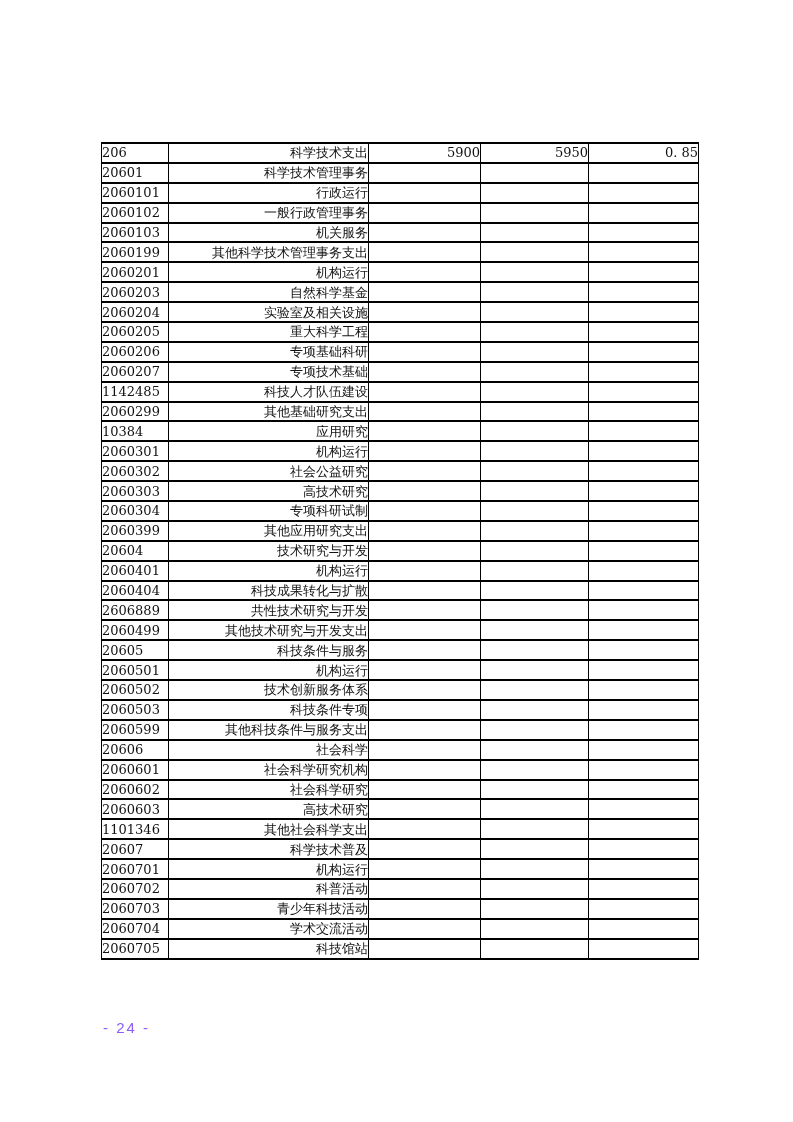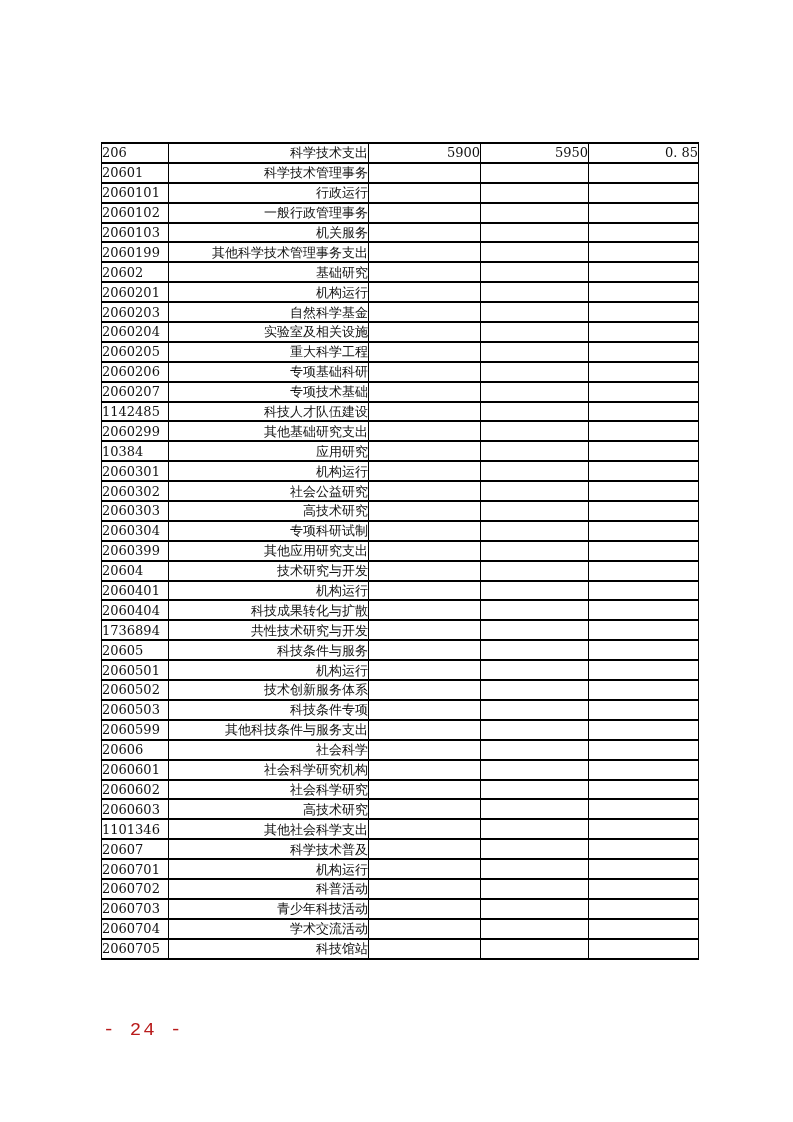--- a/index.html
+++ b/index.html
@@ -47,24 +47,24 @@
     text-align: right;
   }
   td.cell-num {
     padding-right: 4px;
     text-align: right;
   }
   .page-number {
     position: absolute;
     left: 103px;
     top: 1019px;
-    font-size: 19px;
+    font-size: 15px;
     letter-spacing: 2px;
-    color: #b91c1c;
-    font-family: Liberation Mono, monospace;
+    color: #8b5cf6;
+    font-family: Liberation Sans, sans-serif;
   }
 </style>
 </head>
 <body>
 
 <div class="page">
 
   <table class="budget-table">
     <colgroup>
       <col style="width:67px">
@@ -110,27 +110,20 @@
           <td class="cell-num"></td>
         </tr>
         <tr>
           <td class="cell-code">2060199</td>
           <td class="cell-name">其他科学技术管理事务支出</td>
           <td class="cell-num"></td>
           <td class="cell-num"></td>
           <td class="cell-num"></td>
         </tr>
         <tr>
-          <td class="cell-code">20602</td>
-          <td class="cell-name">基础研究</td>
-          <td class="cell-num"></td>
-          <td class="cell-num"></td>
-          <td class="cell-num"></td>
-        </tr>
-        <tr>
           <td class="cell-code">2060201</td>
           <td class="cell-name">机构运行</td>
           <td class="cell-num"></td>
           <td class="cell-num"></td>
           <td class="cell-num"></td>
         </tr>
         <tr>
           <td class="cell-code">2060203</td>
           <td class="cell-name">自然科学基金</td>
           <td class="cell-num"></td>
@@ -236,22 +229,29 @@
           <td class="cell-num"></td>
         </tr>
         <tr>
           <td class="cell-code">2060404</td>
           <td class="cell-name">科技成果转化与扩散</td>
           <td class="cell-num"></td>
           <td class="cell-num"></td>
           <td class="cell-num"></td>
         </tr>
         <tr>
-          <td class="cell-code">1736894</td>
+          <td class="cell-code">2606889</td>
           <td class="cell-name">共性技术研究与开发</td>
+          <td class="cell-num"></td>
+          <td class="cell-num"></td>
+          <td class="cell-num"></td>
+        </tr>
+        <tr>
+          <td class="cell-code">2060499</td>
+          <td class="cell-name">其他技术研究与开发支出</td>
           <td class="cell-num"></td>
           <td class="cell-num"></td>
           <td class="cell-num"></td>
         </tr>
         <tr>
           <td class="cell-code">20605</td>
           <td class="cell-name">科技条件与服务</td>
           <td class="cell-num"></td>
           <td class="cell-num"></td>
           <td class="cell-num"></td>

